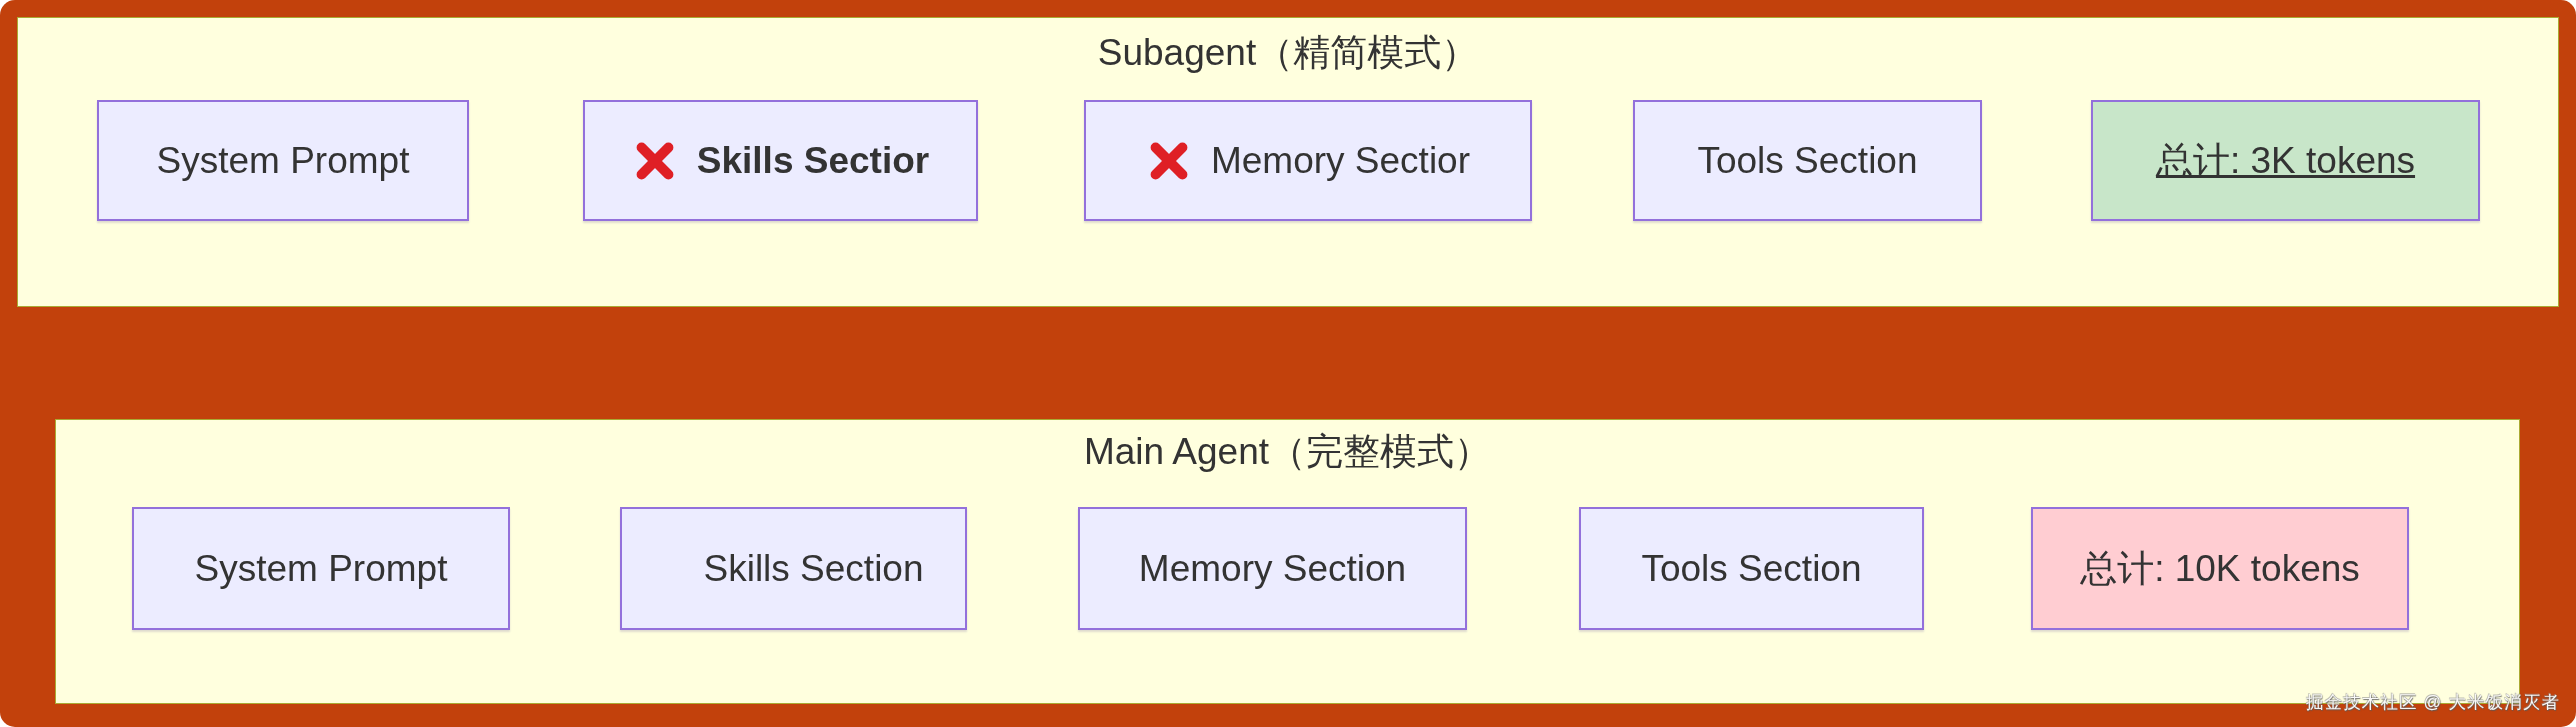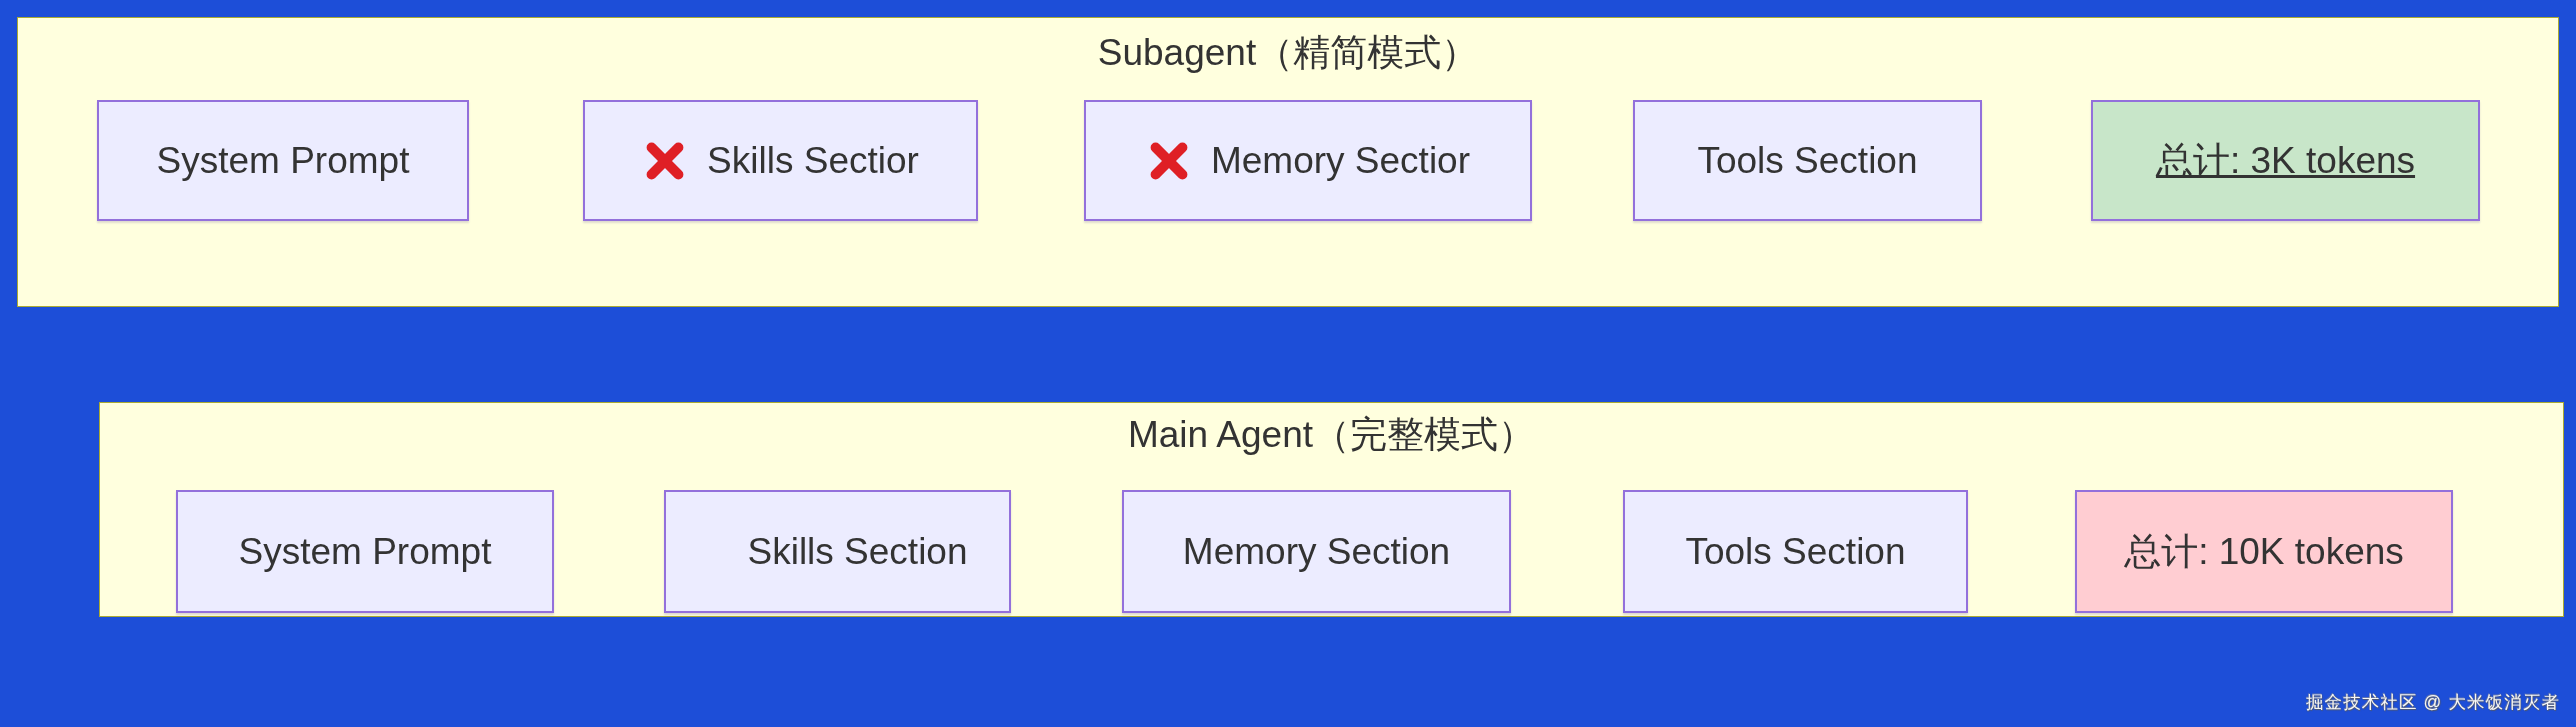--- a/index.html
+++ b/index.html
@@ -1,31 +1,32 @@
 <!DOCTYPE html>
 <html style="font-size:9px"><head>
 <meta charset="utf-8">
 <style>
   html, body { margin: 0; padding: 0; background: #ffffff; }
   #canvas {
     position: relative;
     width: 2576px;
     height: 727px;
-    background: #1d4ed8;
+    background: #c2410c;
     overflow: hidden;
     font-family: "Liberation Sans", "DejaVu Sans", sans-serif;
+    border-radius: 15px;
   }
   .cluster {
     position: absolute;
     background: #ffffde;
     border: 1.7px solid #aaaa33;
     box-sizing: border-box;
   }
   #cluster-subagent { left: 17px; top: 17px; width: 2542px; height: 290px; }
-  #cluster-main-agent { left: 55px; top: 402px; width: 2465px; height: 215px; margin-left: 44px; }
+  #cluster-main-agent { left: 55px; top: 419px; width: 2465px; height: 285px; }
   .cluster-title {
     position: absolute;
     left: 0; right: 0;
     text-align: center;
     font-size: 37px;
     line-height: 1.15;
     color: #333333;
     font-weight: 400;
   }
   #cluster-subagent .cluster-title { top: 13.5px; }
@@ -44,21 +45,21 @@
     white-space: nowrap;
     box-shadow: 0 1.7px 1.7px rgba(80, 60, 140, 0.18);
   }
   #cluster-subagent .node { top: 82px; height: 121px; }
   #cluster-main-agent .node { top: 87px; height: 123px; }
   .node.total-green { background: #c8e6c9; }
   .node.total-pink  { background: #ffcdd2; }
   .cross-icon { width: 46px; height: 46px; flex: 0 0 auto; }
   
   #sub-n1 { left: 79px;  width: 372px; }
-  #sub-n2 { left: 565px; width: 395px; }
+  #sub-n2 { left: 565px; width: 395px; font-weight: bold; }
   #sub-n3 { left: 1066px; width: 448px; }
   #sub-n4 { left: 1615px; width: 349px; }
   #sub-n5 { left: 2073px; width: 389px; text-decoration: underline; }
   
   #main-n1 { left: 76px;  width: 378px; }
   #main-n2 { left: 564px; width: 347px; padding-left: 40px; }
   #main-n3 { left: 1022px; width: 389px; text-align: center; }
   #main-n4 { left: 1523px; width: 345px; }
   #main-n5 { left: 1975px; width: 378px; }
   #watermark {

